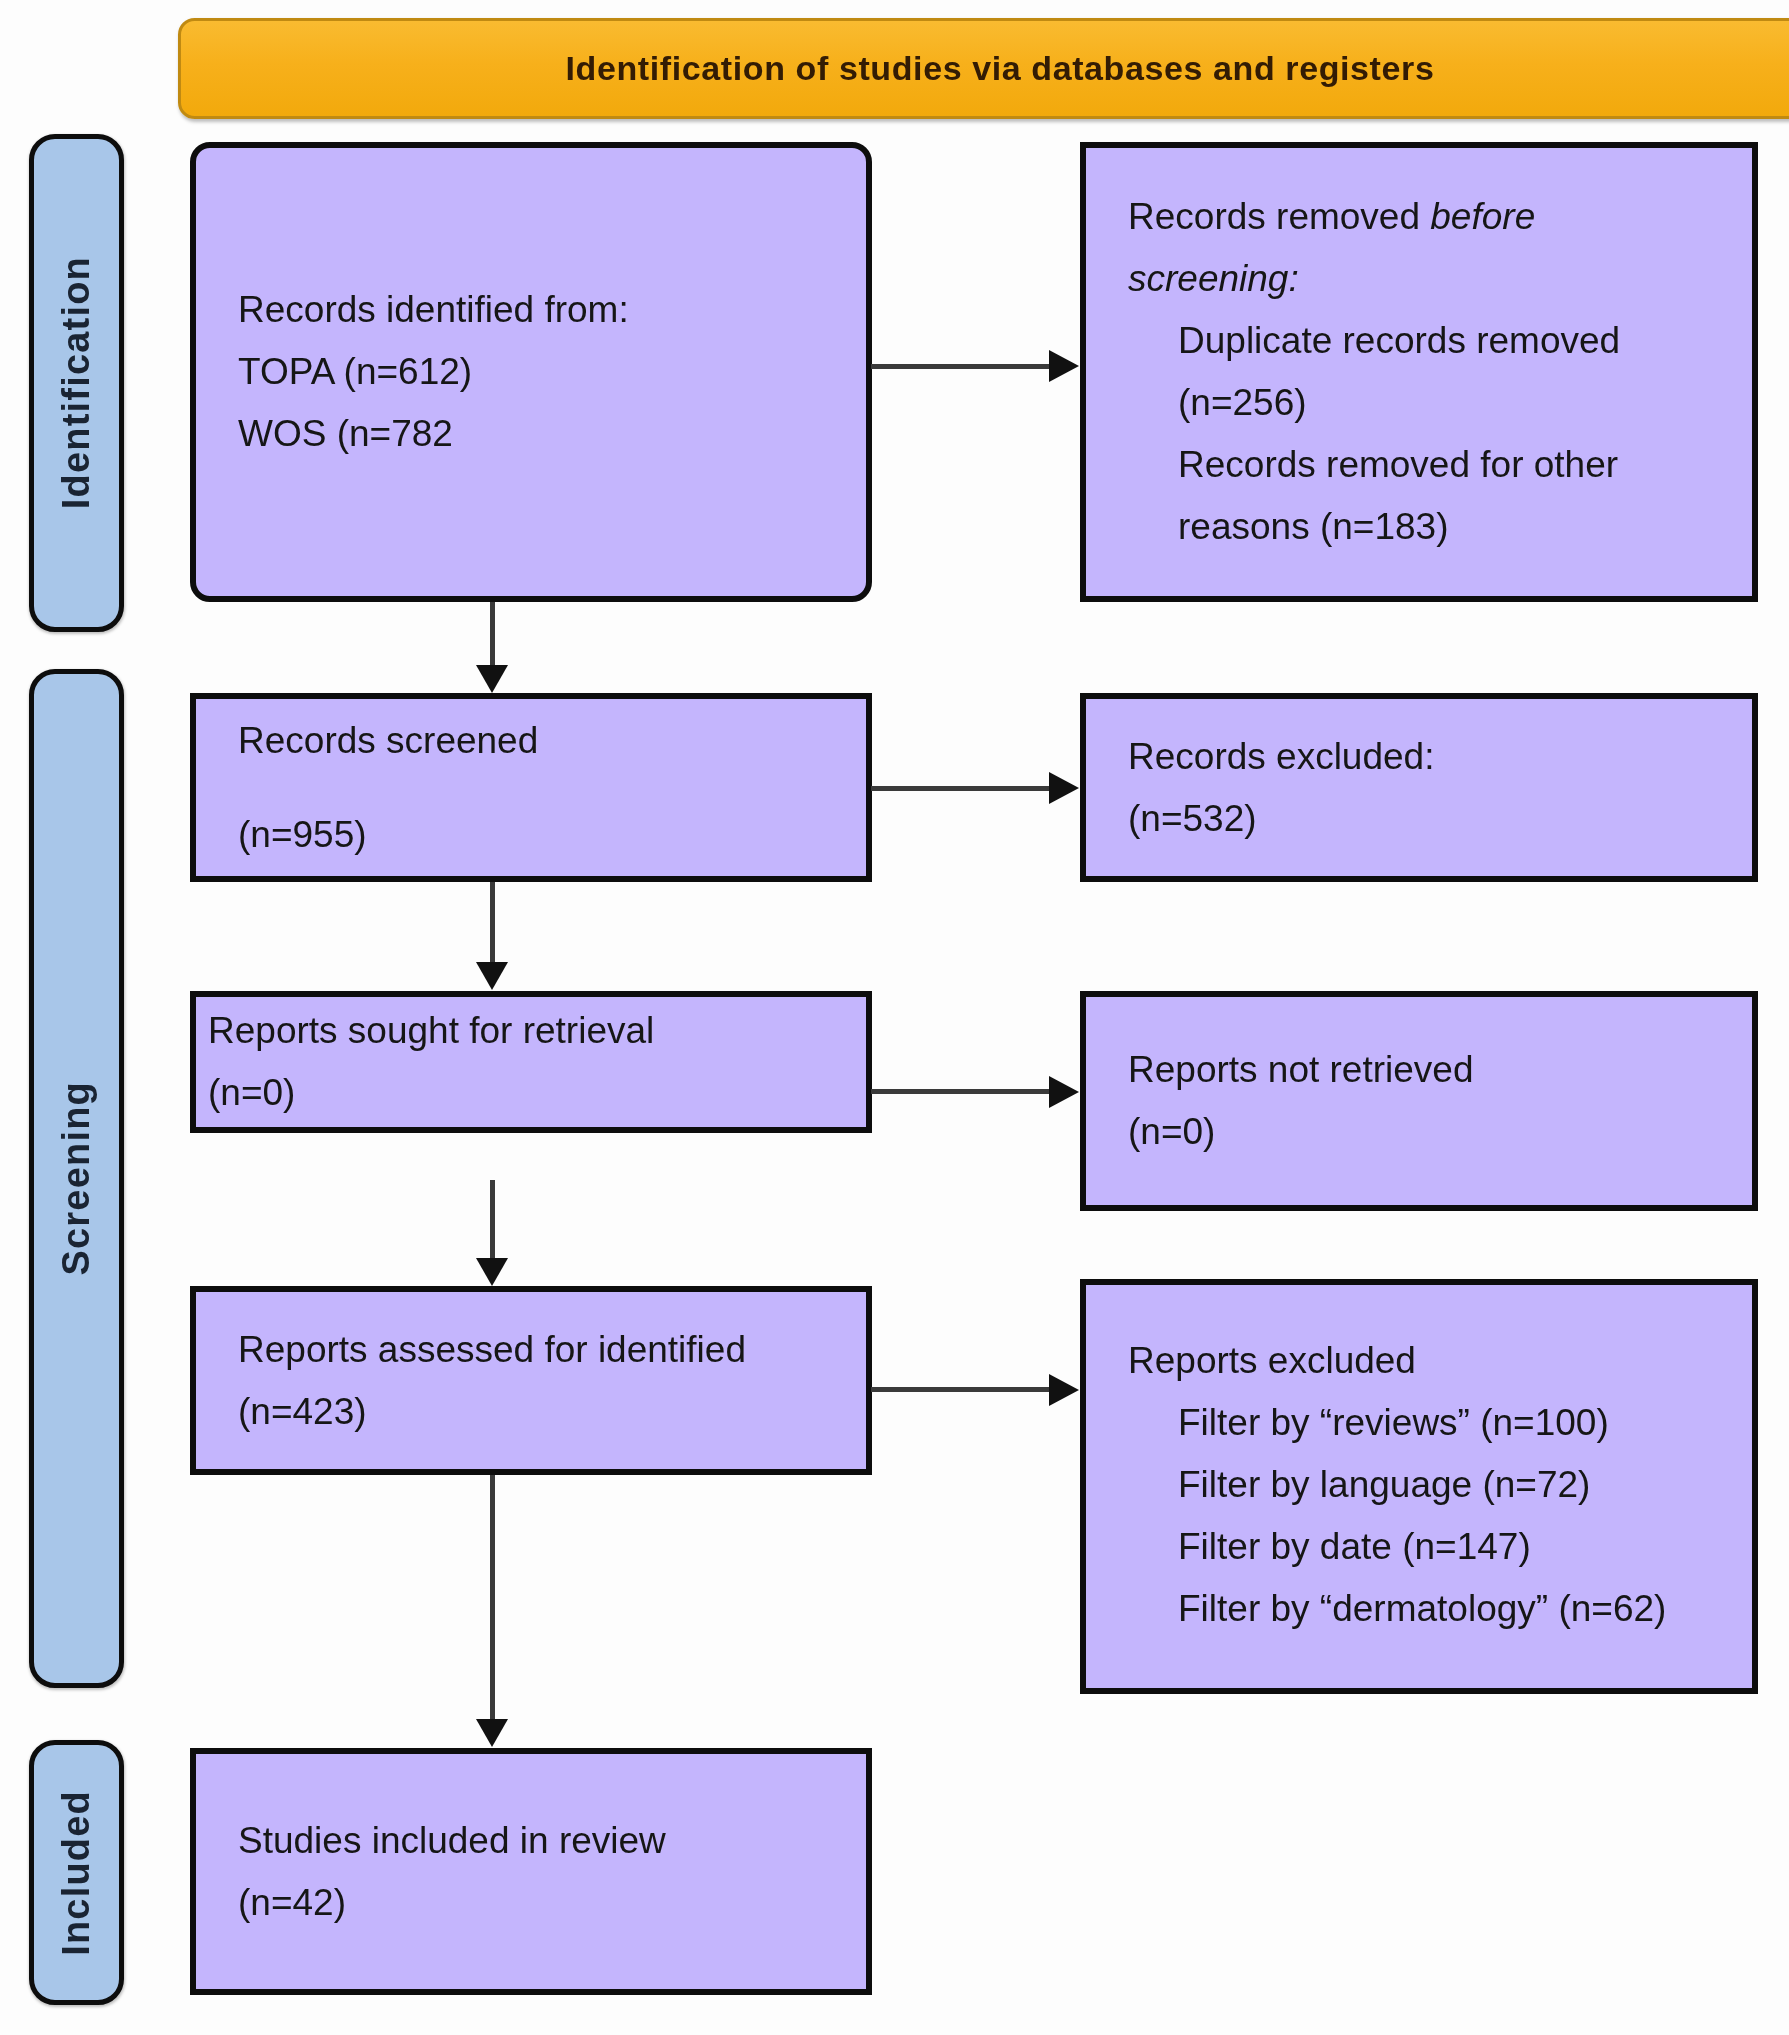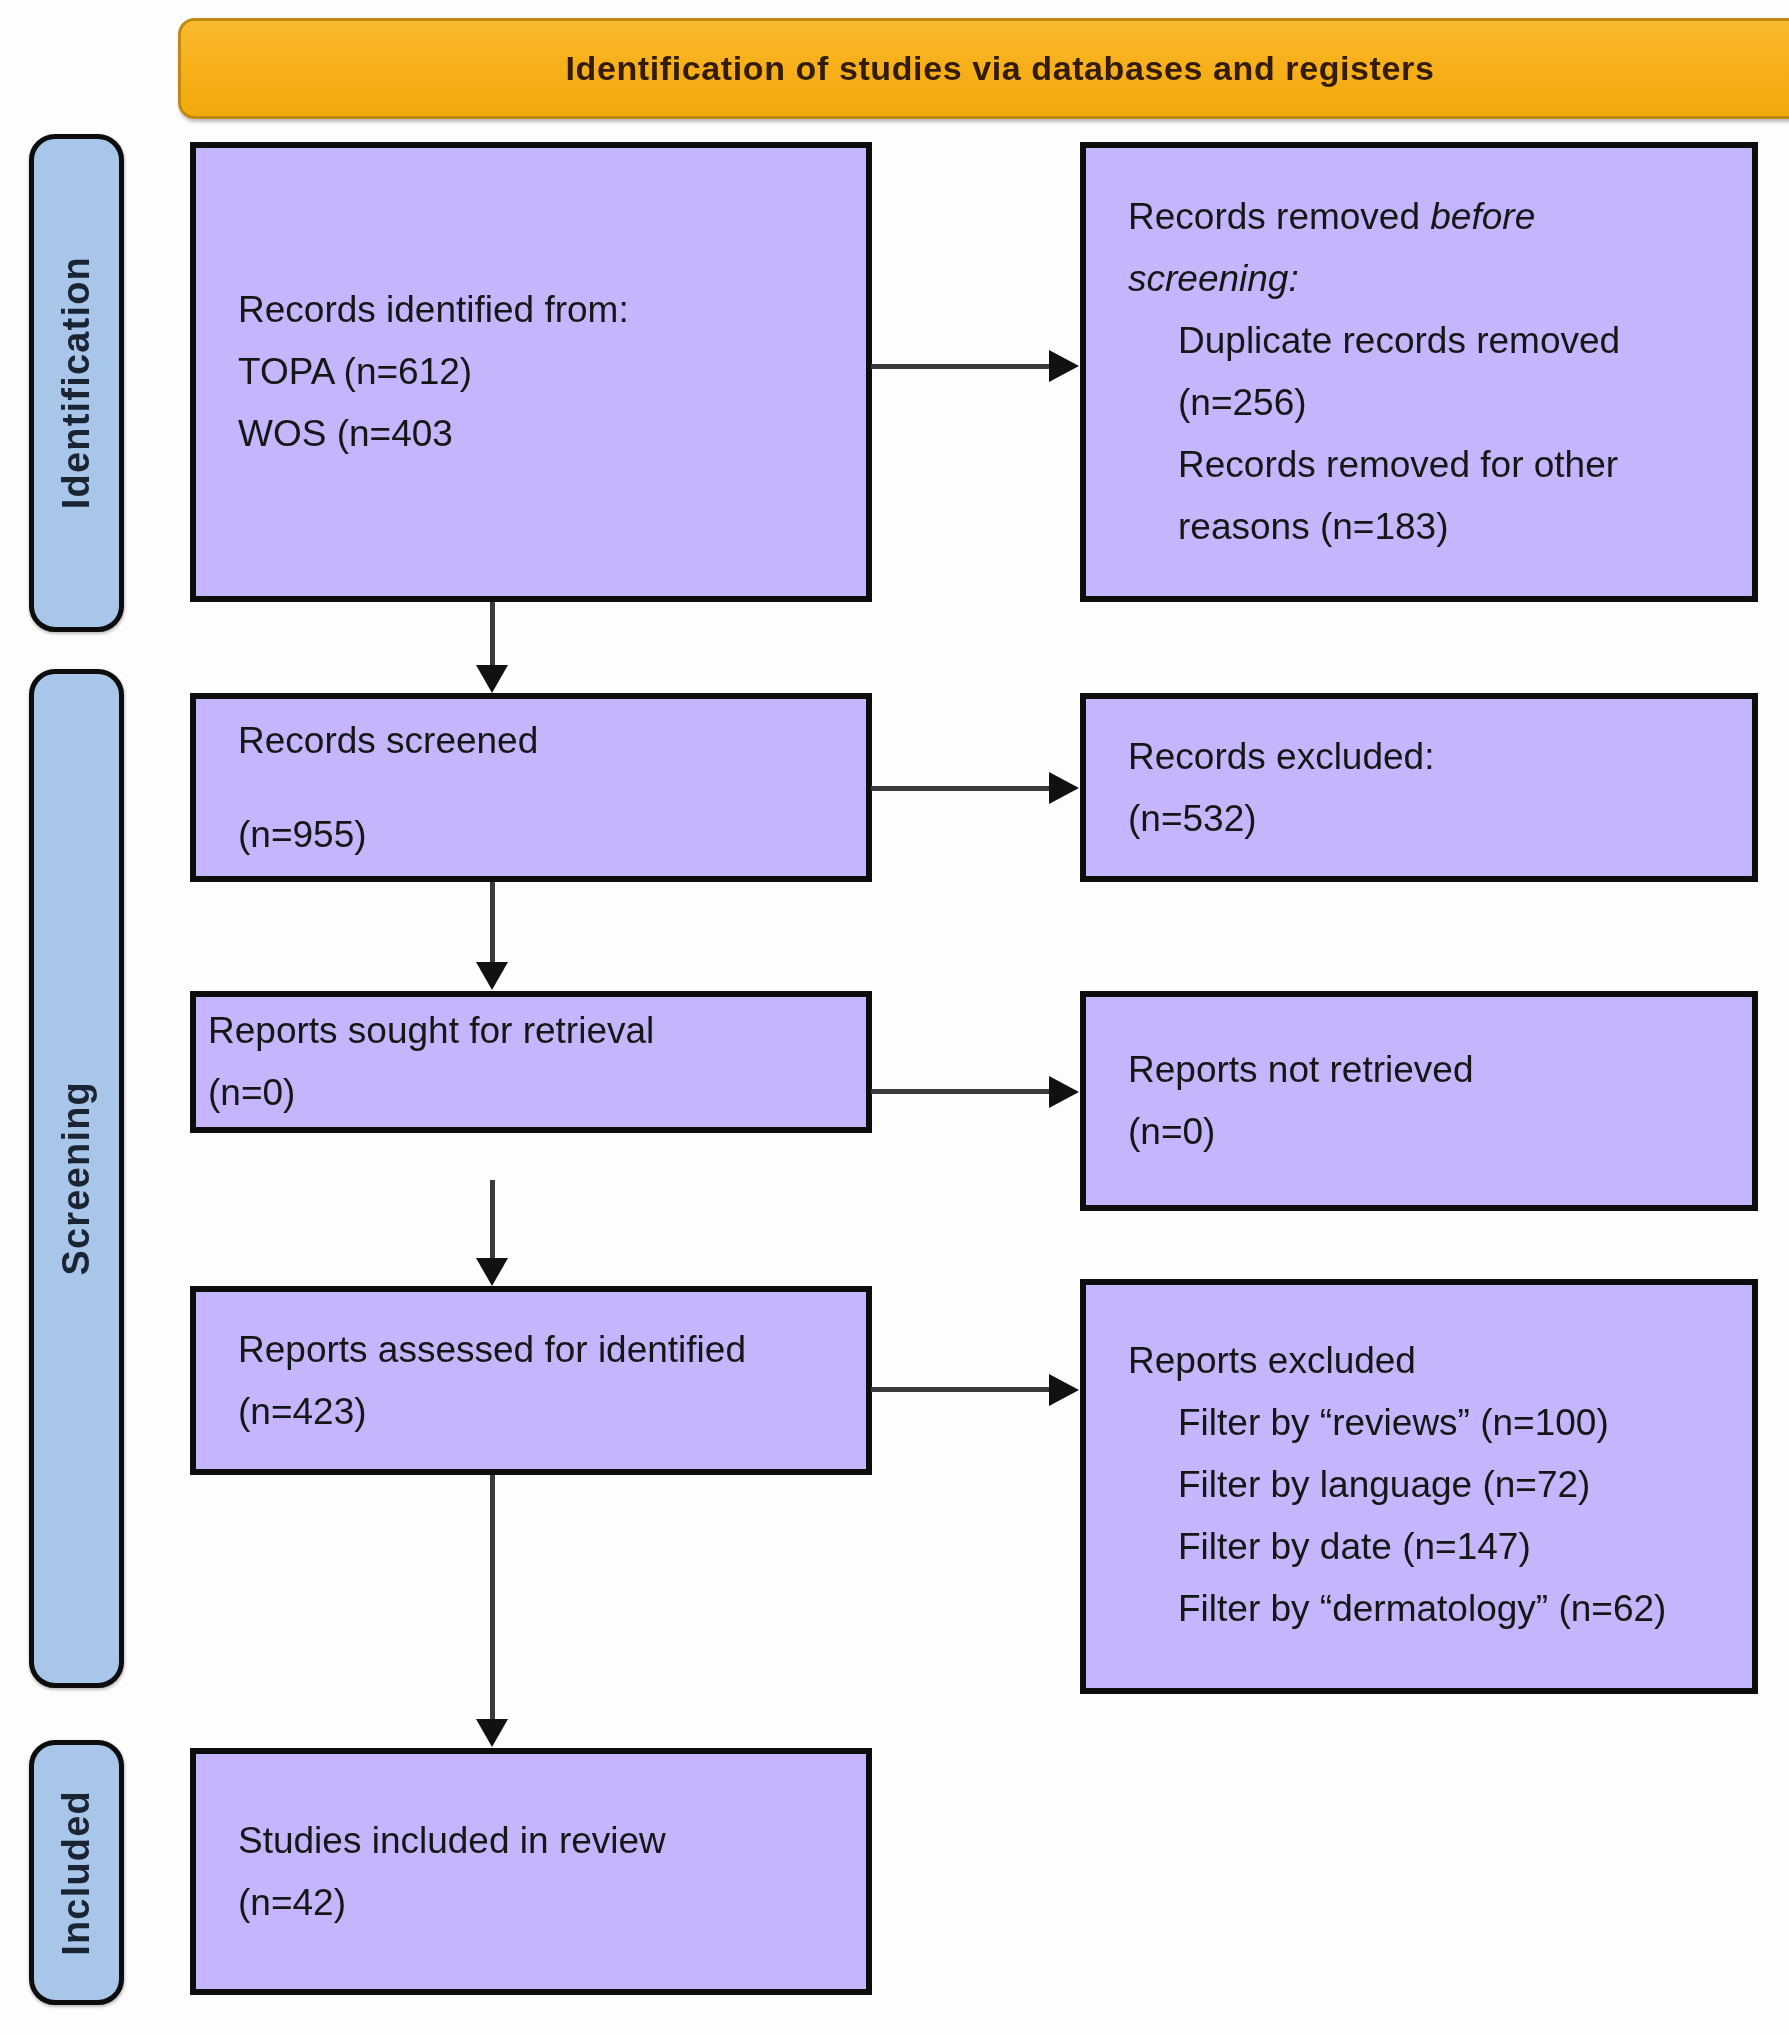--- a/index.html
+++ b/index.html
@@ -56,21 +56,21 @@
     box-sizing:border-box;
     display:flex;flex-direction:column;justify-content:center;
     padding:12px 8.3px 12px 42px;
     font-size:37px;line-height:62px;
   }
   .box .bline{white-space:nowrap;}
   .box .indent{padding-left:50px;white-space:nowrap;}
   .it{font-style:italic;}
   .col-left{left:190px;width:682px;}
   .col-right{left:1080px;width:678px;}
-  #box-records-identified{top:142px;height:460px;}
+  #box-records-identified{top:142px;height:460px;border-radius:20px;}
   #box-records-removed{top:142px;height:460px;}
   #box-records-screened{top:693px;height:189px;gap:32px;}
   #box-records-excluded{top:693px;height:189px;}
   #box-reports-sought{top:991px;height:142px;padding-left:12px;}
   #box-reports-not-retrieved{top:991px;height:220px;}
   #box-reports-assessed{top:1286px;height:189px;}
   #box-reports-excluded{top:1279px;height:415px;justify-content:flex-start;padding-top:45px;}
   #box-studies-included{top:1748px;height:247px;}
   
   .vline{position:absolute;width:4.7px;background:var(--arrow-line);left:490px;}
@@ -109,21 +109,21 @@
   <div class="stage" id="stage-screening">
     <span>Screening</span>
   </div>
   <div class="stage" id="stage-included">
     <span>Included</span>
   </div>
 
   <div class="box col-left" id="box-records-identified">
     <div class="bline">Records identified from:</div>
     <div class="bline">TOPA (n=612)</div>
-    <div class="bline">WOS (n=403</div>
+    <div class="bline">WOS (n=782</div>
   </div>
 
   <div class="box col-right" id="box-records-removed">
     <div class="bline"><span>Records removed </span><span class="it">before</span></div>
     <div class="bline it">screening:</div>
     <div class="indent">Duplicate records removed</div>
     <div class="indent">(n=256)</div>
     <div class="indent">Records removed for other</div>
     <div class="indent">reasons (n=183)</div>
   </div>

